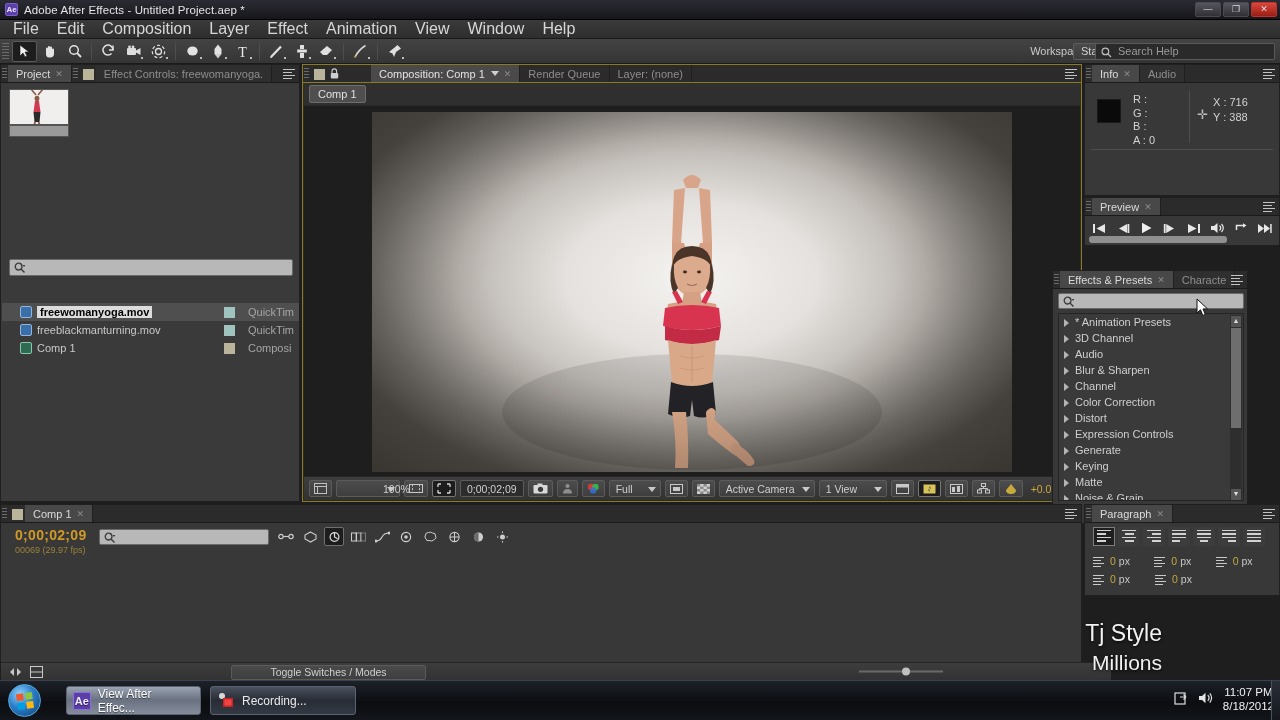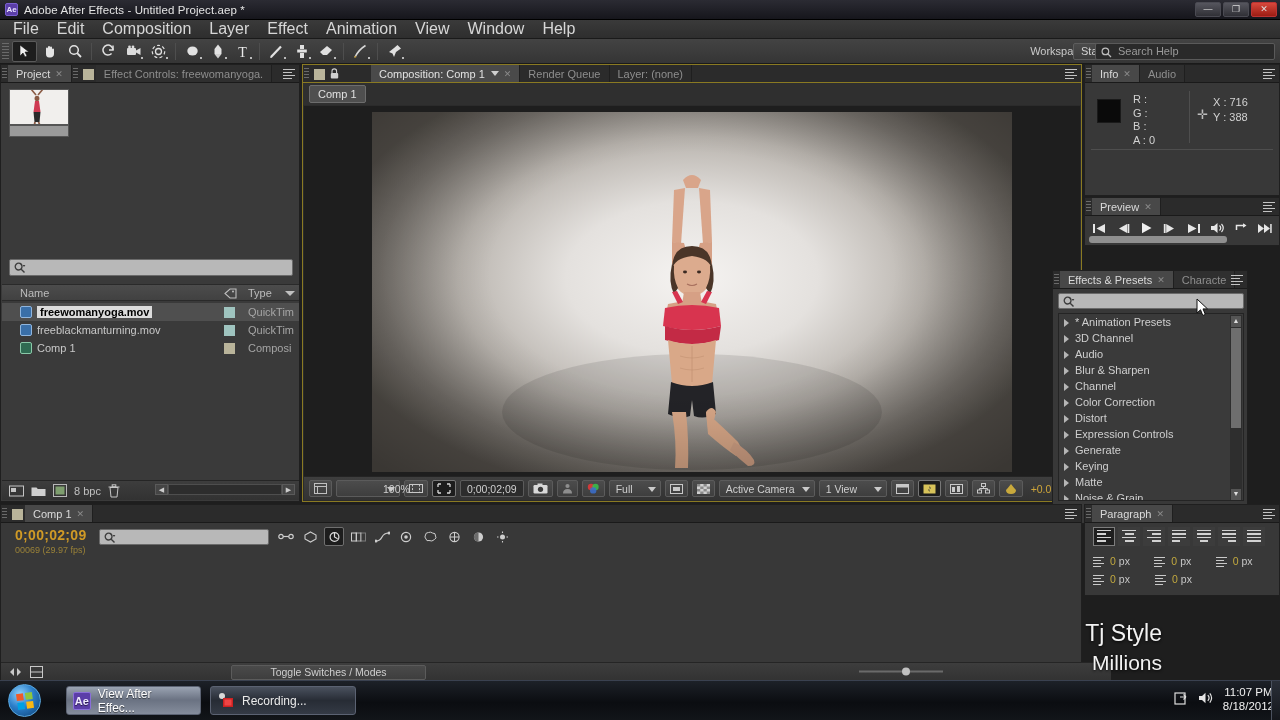--- a/index.html
+++ b/index.html
@@ -415,73 +415,40 @@
 
 
   <div class="proj-search">
     <svg class="mag" width="12" height="12" viewBox="0 0 12 12">
         <circle cx="4.6" cy="4.6" r="3.4" fill="none" stroke="#3c3c3c" stroke-width="1.3"></circle>
         <line x1="7.2" y1="7.2" x2="10.5" y2="10.5" stroke="#3c3c3c" stroke-width="1.4"></line>
         <path d="M8.6 3 L11.4 3 L10 5Z" fill="#3c3c3c"></path>
       </svg>
   </div>
 
-  <div class="proj-hdr">
-    <span class="nm">Name</span>
-    <svg class="tg" style="position:absolute;left:222px;top:3px" width="13" height="11" viewBox="0 0 13 11">
-        <path d="M1 5.5 L6 1 L12 1 L12 10 L6 10Z" fill="none" stroke="#bdbdbd" stroke-width="1.1"></path>
-        <circle cx="9" cy="3.4" r="1" fill="#bdbdbd"></circle>
-      </svg>
-    <span class="ty">Type</span>
-    <span class="menu-arrow"></span>
-  </div>
 
   <div class="prow sel" style="top:238px">
     <span class="ico" style="background:#3a6fa8;border:1px solid #8fb5de"></span>
     <span class="lbl">freewomanyoga.mov</span>
     <span class="sw" style="background:#9fc4bf"></span>
     <span class="ty">QuickTim</span>
   </div>
   <div class="prow" style="top:256px">
     <span class="ico" style="background:#3a6fa8;border:1px solid #8fb5de"></span>
     <span class="lbl">freeblackmanturning.mov</span>
     <span class="sw" style="background:#9fc4bf"></span>
     <span class="ty">QuickTim</span>
   </div>
   <div class="prow" style="top:274px">
     <span class="ico" style="background:#2f6b52;border:1px solid #89c8a8"></span>
     <span class="lbl">Comp 1</span>
     <span class="sw" style="background:#b9b49a"></span>
     <span class="ty">Composi</span>
   </div>
 
-  <div class="proj-foot">
-    <svg width="15" height="13" viewBox="0 0 15 13">
-        <rect x=".5" y="2" width="14" height="10" fill="none" stroke="#c5c5c5"></rect>
-        <rect x="2" y="4" width="5" height="4" fill="#c5c5c5"></rect>
-      </svg>
-    <svg width="15" height="12" viewBox="0 0 15 12">
-        <path d="M.5 2.5 L5.5 2.5 L6.8 4 L14.5 4 L14.5 11 L.5 11Z" fill="#cfcfcf"></path>
-      </svg>
-    <svg width="14" height="13" viewBox="0 0 14 13">
-        <rect x=".5" y=".5" width="13" height="12" fill="none" stroke="#b8b8b8"></rect>
-        <rect x="2.5" y="2.5" width="9" height="8" fill="#7e9e6e"></rect>
-      </svg>
-    <span>8 bpc</span>
-    <svg width="12" height="14" viewBox="0 0 12 14">
-        <path d="M2 3.5 L10 3.5 L9 13 L3 13Z" fill="none" stroke="#c5c5c5"></path>
-        <line x1=".5" y1="3" x2="11.5" y2="3" stroke="#c5c5c5"></line>
-        <rect x="4.2" y=".8" width="3.6" height="2" fill="none" stroke="#c5c5c5"></rect>
-      </svg>
-    <div class="hscroll">
-      <div class="ar">◀</div>
-      <div class="trk"></div>
-      <div class="ar">▶</div>
-    </div>
-  </div>
 </div>
 
 <div class="panel" id="comp-panel">
   <div class="ptabs">
     <div class="pgrip"></div>
     <div class="compswatch"></div>
     <div style="width:14px;display:flex;align-items:center;justify-content:center">
       <svg width="9" height="11" viewBox="0 0 9 11">
           <path d="M2 5 V3.2a2.3 2.3 0 014.6 0V5" fill="none" stroke="#cfcfcf" stroke-width="1.1"></path>
           <rect x=".8" y="5" width="7.4" height="5.4" rx="1" fill="#cfcfcf"></rect>

